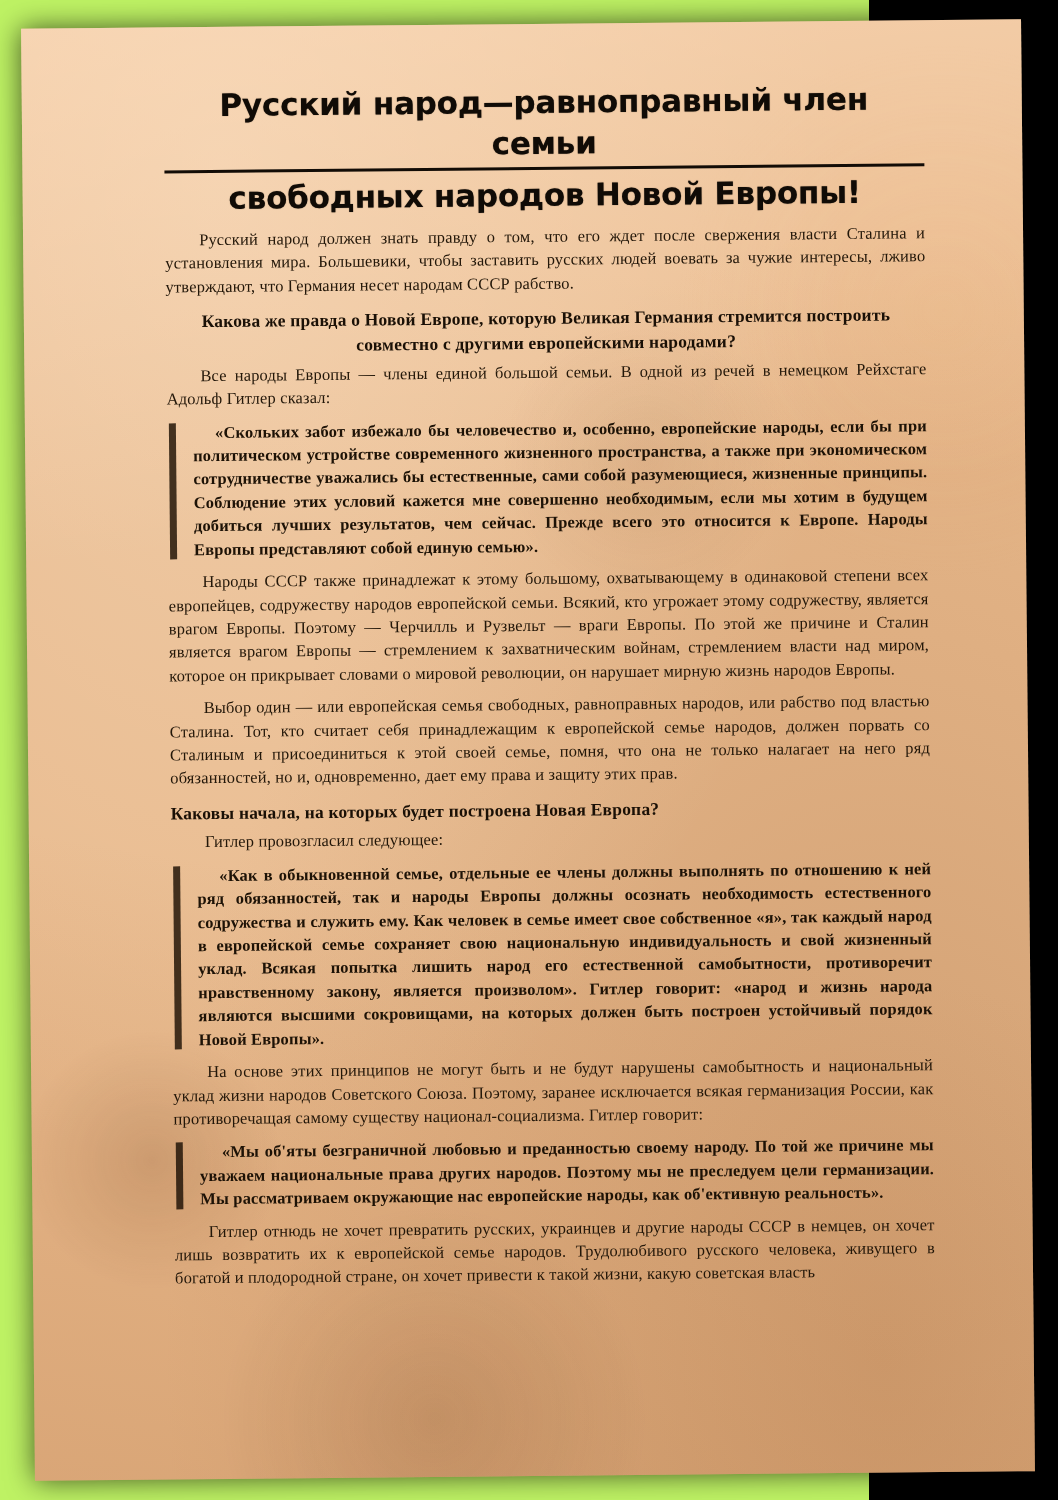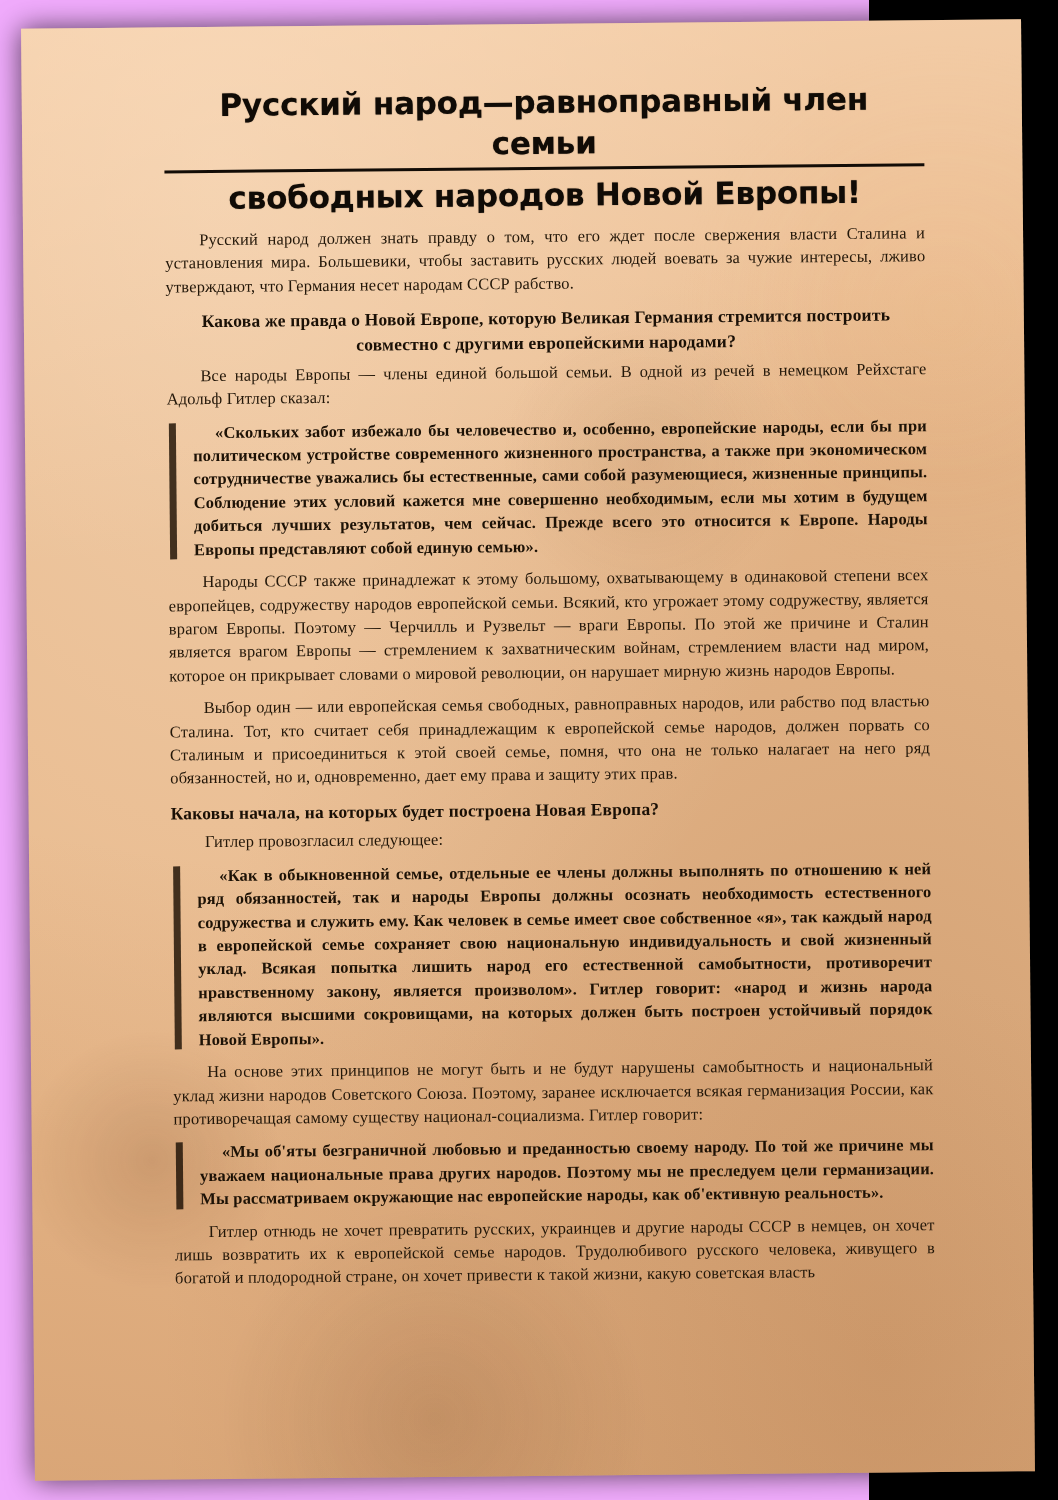--- a/index.html
+++ b/index.html
@@ -10,21 +10,21 @@
   body {
     width: 1058px;
     height: 1500px;
     overflow: hidden;
     font-family: "Liberation Serif", serif;
   }
   .page-frame {
     position: relative;
     width: 869px;
     height: 1500px;
-    background: #f0abfc;
+    background: #bef264;
   }
   
   .sheet {
     position: absolute;
     left: 28px;
     top: 24px;
     width: 1000px;
     height: 1452px;
     background: #e8b98c;
     background-image:

